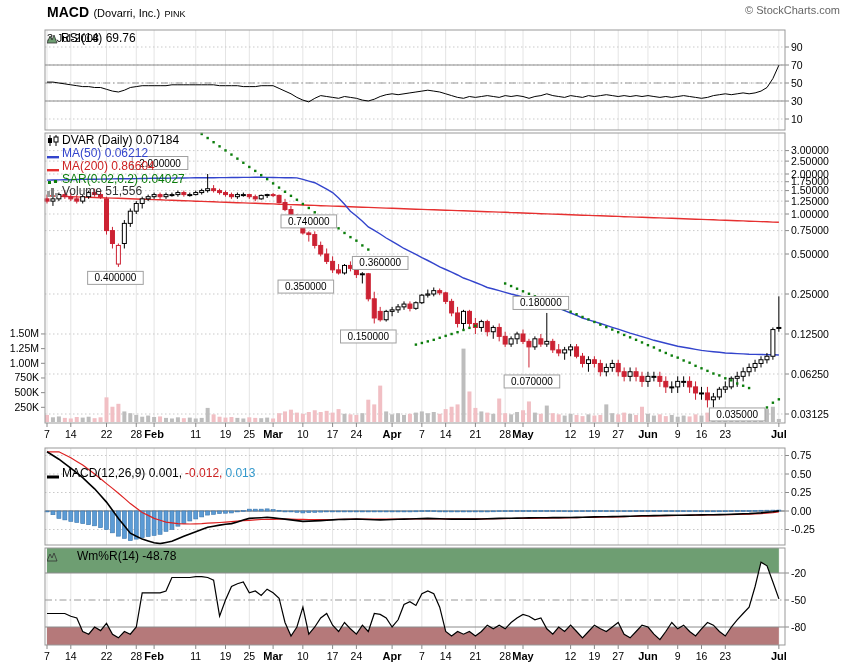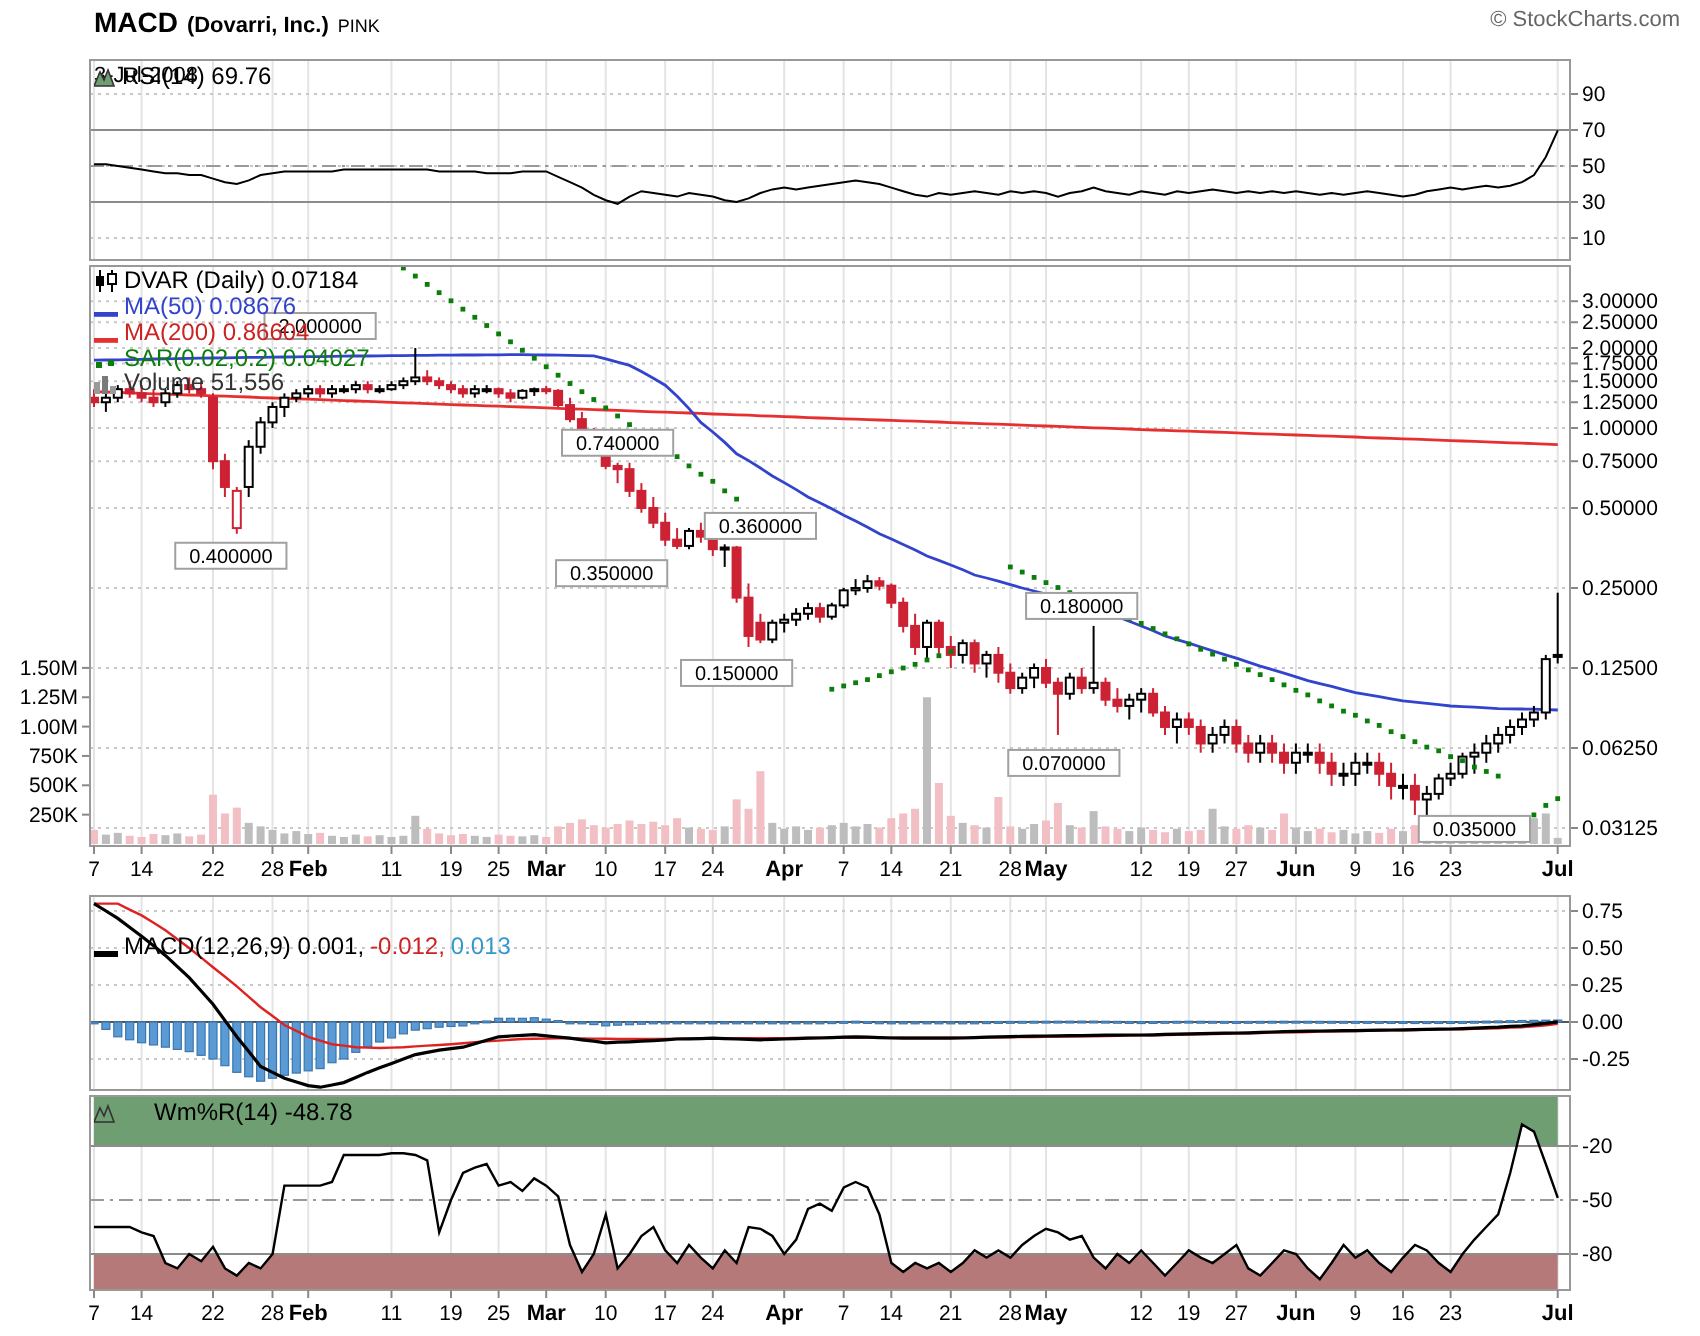--- a/index.html
+++ b/index.html
@@ -1,21 +1,21 @@
 <!DOCTYPE html>
 <html><head>
 <meta charset="utf-8">
 <style>
   html,body{margin:0;padding:0;background:#fff;}
   #chart{position:relative;width:850px;height:668px;background:#fff;
          font-family:"Liberation Sans",sans-serif;overflow:hidden;}
   #plot{position:absolute;left:0;top:0;z-index:0;}
   .ovl{position:absolute;z-index:2;white-space:nowrap;}
   .sym{font-weight:bold;font-size:14px;color:#000;}
-  .co{font-size:11px;color:#000;font-weight:bold;}
+  .co{font-size:11px;color:#000;}
   .exch{font-size:9px;color:#000;}
   .copyright{font-size:11px;color:#666;}
   .hdate{font-size:11px;color:#000;}
   .quote{font-size:11px;color:#000;}
   .quote b{margin-left:7px;}
   .qdash{margin-left:6px;color:#444;font-weight:bold;cursor:pointer;}
   .leg{font-size:12px;display:flex;align-items:flex-end;gap:3px;line-height:12px;}
   .leg .ic{display:inline-flex;}
   .c-blue{color:#3344cc;} .c-red{color:#cc2222;} .c-green{color:#0b7d0b;}
   .c-gray{color:#333;} .c-teal{color:#3399cc;} .c-black{color:#000;}
@@ -53,21 +53,21 @@
         </svg>
       </span>
     <span class="c-black">DVAR (Daily) 0.07184</span>
   </div>
   <div class="ovl leg" style="left:47px;top:147px;">
     <span class="ic">
         <svg width="12" height="4" viewBox="0 0 12 4">
           <rect y="1" width="12" height="2.4" fill="#3344cc"></rect>
         </svg>
       </span>
-    <span class="c-blue">MA(50) 0.08676</span>
+    <span class="c-blue">MA(50) 0.06212</span>
   </div>
   <div class="ovl leg" style="left:47px;top:160px;">
     <span class="ic">
         <svg width="12" height="4" viewBox="0 0 12 4">
           <rect y="1" width="12" height="2.4" fill="#e63030"></rect>
         </svg>
       </span>
     <span class="c-red">MA(200) 0.86604</span>
   </div>
   <div class="ovl leg" style="left:47px;top:173px;">

